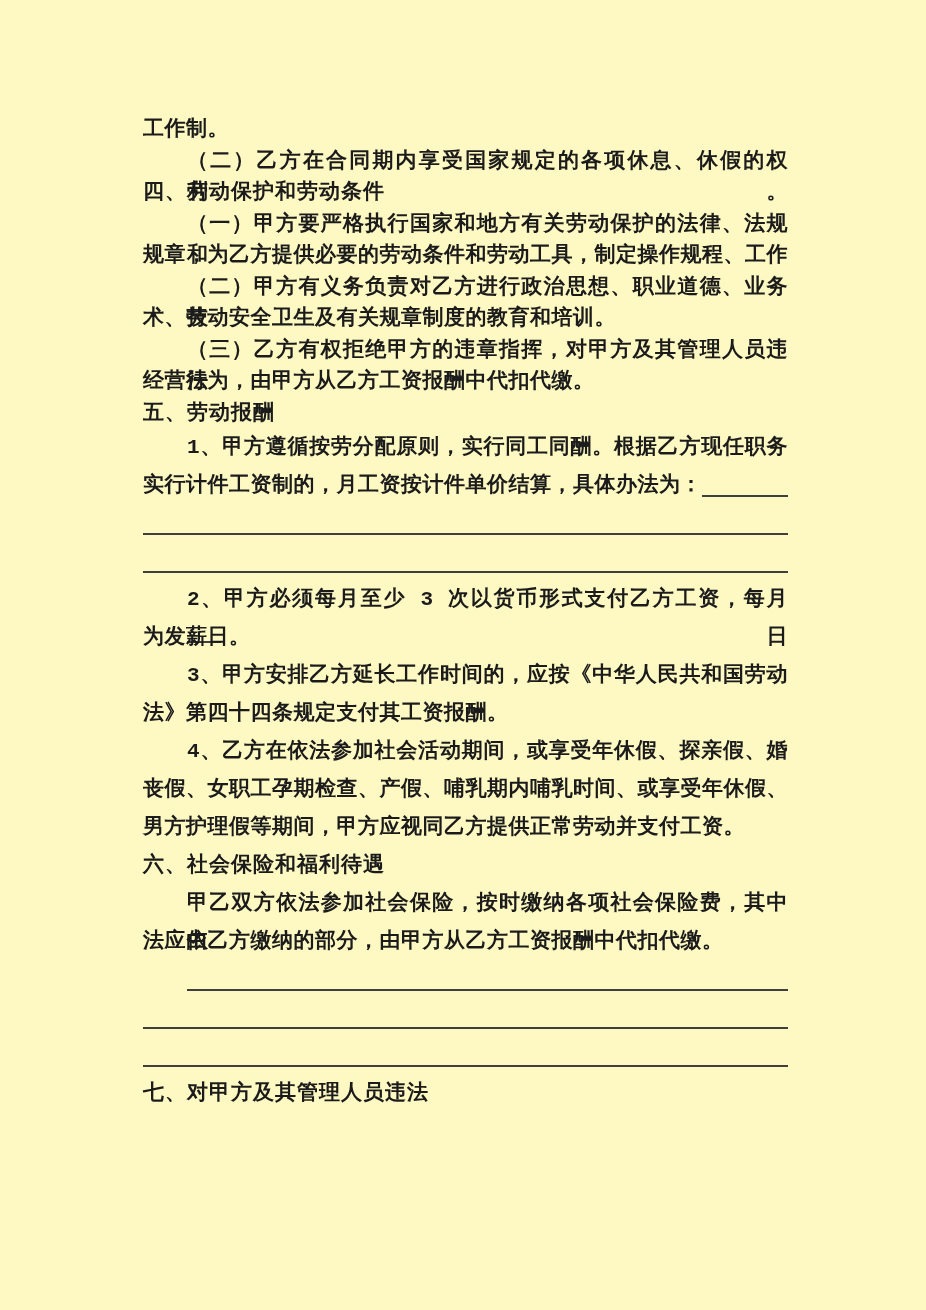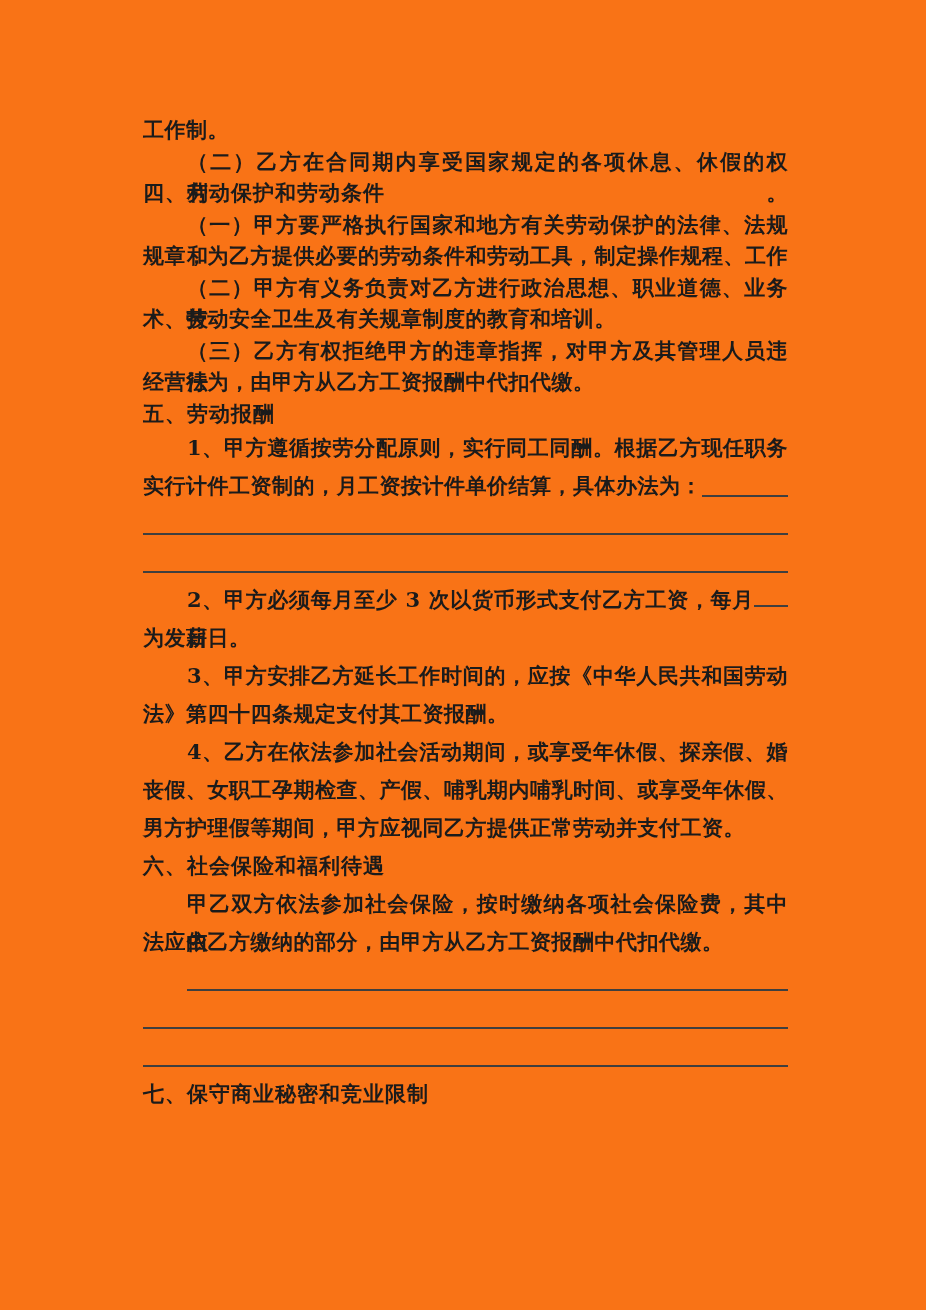--- a/index.html
+++ b/index.html
@@ -49,21 +49,21 @@
     flex: 1;
     height: 0;
     align-self: flex-end;
     margin-bottom: 8px;
     border-bottom: 2px solid #3f3f3f;
   }
 </style>
 </head>
 <body>
 
-<div class="page" style="background: #f97316; color: rgb(27, 27, 27);">
+<div class="page" style="background: #fef9c3; color: rgb(27, 27, 27); font-family: Liberation Mono, monospace;">
   <div class="content">
       <div class="line sec-a"><span class="t">工作制。</span></div>
       <div class="line sec-a indent just"><span class="t">（二）乙方在合同期内享受国家规定的各项休息、休假的权利。</span></div>
       <div class="line sec-a heading"><span class="t">四、劳动保护和劳动条件</span></div>
       <div class="line sec-a indent just"><span class="t">（一）甲方要严格执行国家和地方有关劳动保护的法律、法规和</span></div>
       <div class="line sec-a just"><span class="t">规章，为乙方提供必要的劳动条件和劳动工具，制定操作规程、工作</span></div>
       <div class="line sec-a indent just"><span class="t">（二）甲方有义务负责对乙方进行政治思想、职业道德、业务技</span></div>
       <div class="line sec-a"><span class="t">术、劳动安全卫生及有关规章制度的教育和培训。</span></div>
       <div class="line sec-a indent just"><span class="t">（三）乙方有权拒绝甲方的违章指挥，对甲方及其管理人员违法</span></div>
       <div class="line sec-a"><span class="t">经营行为，由甲方从乙方工资报酬中代扣代缴。</span></div>
@@ -91,15 +91,15 @@
       <div class="line sec-b"><span class="t">法应由乙方缴纳的部分，由甲方从乙方工资报酬中代扣代缴。</span></div>
       <div class="line sec-b indent flexline">
         <span class="u fill" style="border-bottom-color: rgb(63, 63, 63);"></span>
       </div>
       <div class="line sec-b flexline">
         <span class="u fill" style="border-bottom-color: rgb(63, 63, 63);"></span>
       </div>
       <div class="line sec-b flexline">
         <span class="u fill" style="border-bottom-color: rgb(63, 63, 63);"></span>
       </div>
-      <div class="line sec-b heading"><span class="t">七、保守商业秘密和竞业限制</span></div>
+      <div class="line sec-b heading"><span class="t">七、对甲方及其管理人员违法</span></div>
     </div>
 </div>
 
 </body></html>

